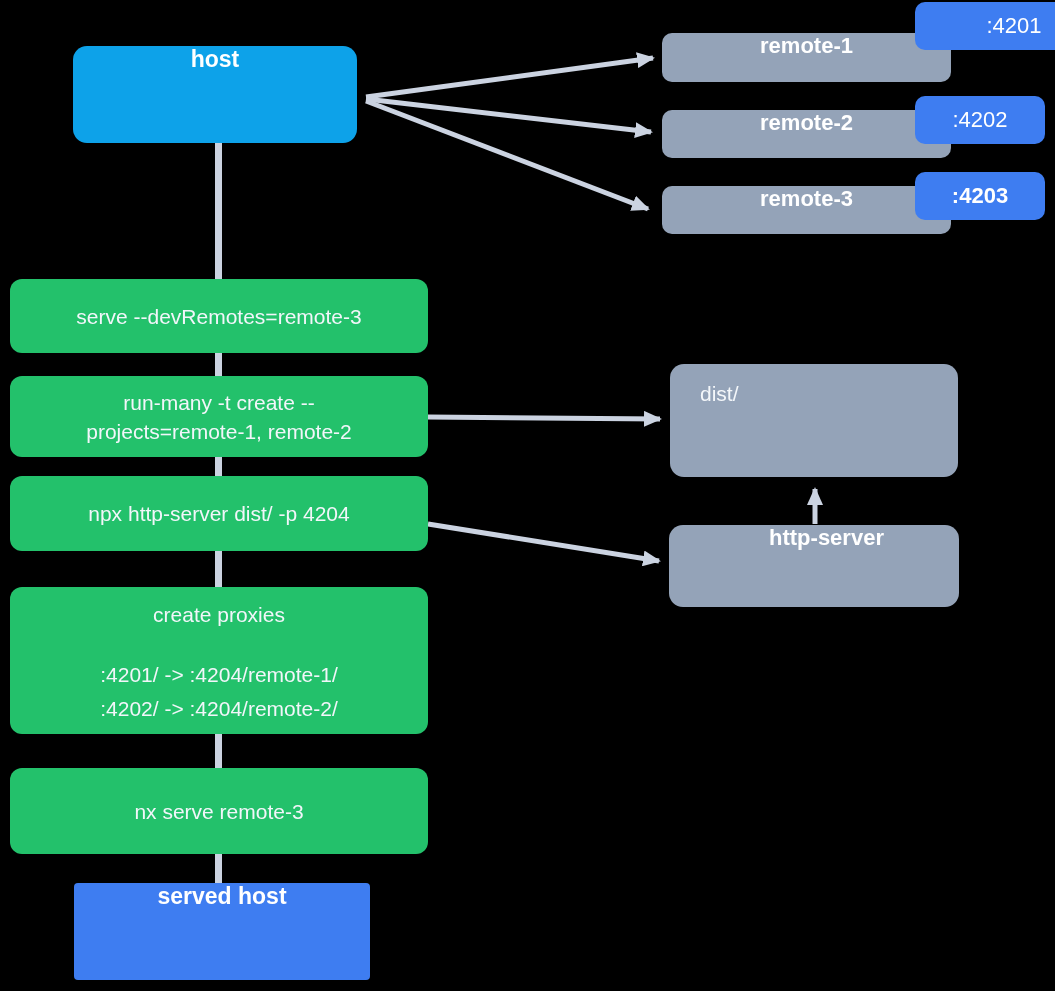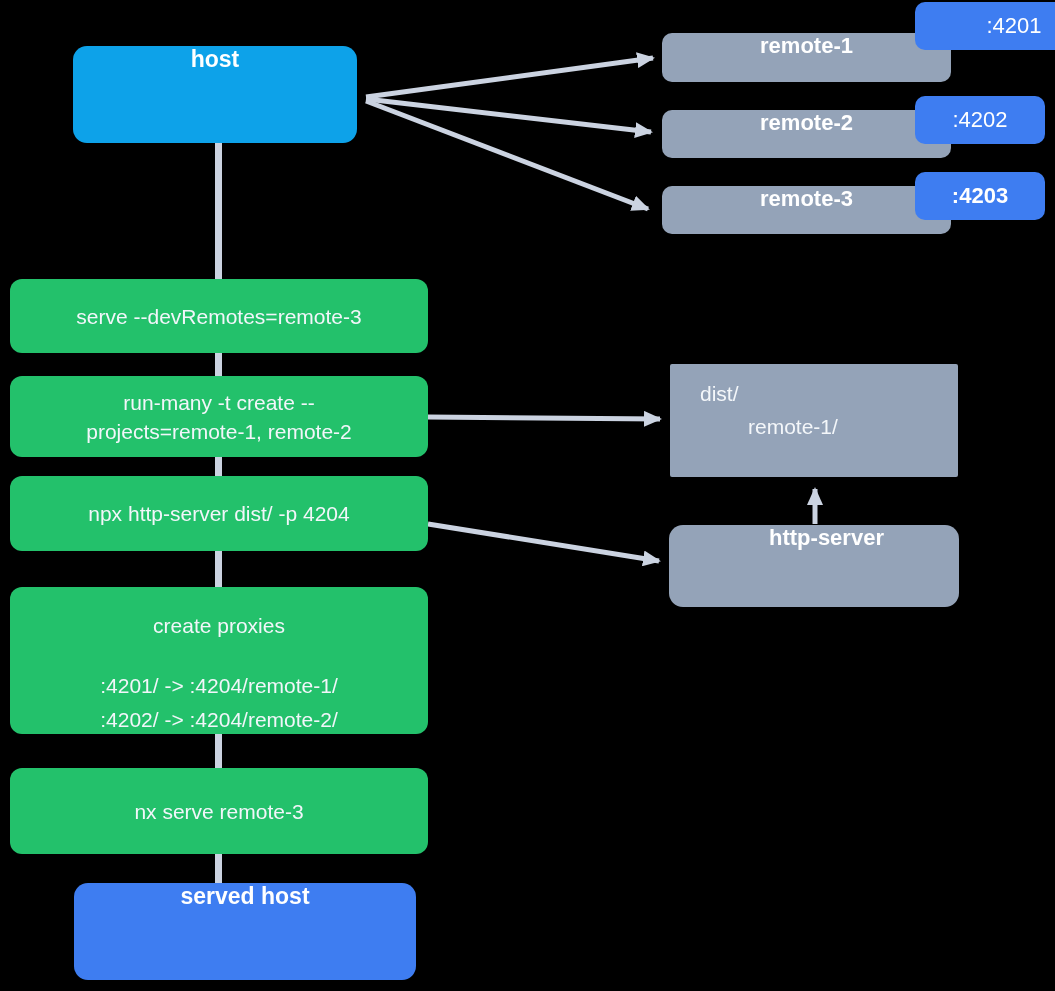--- a/index.html
+++ b/index.html
@@ -38,40 +38,40 @@
     box-sizing: border-box;
     z-index: 2;
   }
   .node-host {
     left: 73px; top: 46px; width: 284px; height: 97px;
     background: #0DA2E9;
     border-radius: 14px;
     color: #fff; font-weight: 700; font-size: 23px;
   }
   .node-served-host {
-    left: 74px; top: 883px; width: 342px; height: 97px;
+    left: 74px; top: 883px; width: 296px; height: 97px;
     background: #3E7DF1;
-    border-radius: 14px;
+    border-radius: 4px;
     color: #fff; font-weight: 700; font-size: 23px;
   }
   .step {
     left: 10px; width: 418px;
     background: #23C16B;
     border-radius: 12px;
     color: #F2F6FA; font-size: 21px;
     flex-direction: column;
     line-height: 29px;
   }
   .step-serve   { top: 279px; height: 74px; }
   .step-runmany { top: 376px; height: 81px; }
   .step-npx     { top: 476px; height: 75px; }
   .step-proxies {
     top: 587px; height: 147px;
     justify-content: flex-start;
-    padding-top: 26px;
+    padding-top: 15px;
     line-height: 26px;
   }
   .step-proxies .mappings {
     margin-top: 30px;
     line-height: 34px;
   }
   .step-nxserve { top: 768px; height: 86px; }
   .remote {
     left: 662px; width: 289px; height: 49px;
     background: #94A3B8;
@@ -89,21 +89,21 @@
     display: flex; align-items: center; justify-content: center;
     color: #fff; font-weight: 500; font-size: 22px;
     z-index: 3;
   }
   .badge-1 { top: 2px; padding-left: 34px; }
   .badge-2 { top: 96px; }
   .badge-3 { top: 172px; font-weight: bold; }
   .node-dist {
     left: 670px; top: 364px; width: 288px; height: 113px;
     background: #94A3B8;
-    border-radius: 2px;
+    border-radius: 14px;
     color: #F4F7FA; font-size: 21px;
     flex-direction: column;
     align-items: flex-start;
     justify-content: flex-start;
     text-align: left;
     padding: 13px 0 0 30px;
     line-height: 33px;
   }
   .node-dist .indent { padding-left: 48px; }
   .node-http-server {
@@ -185,20 +185,19 @@
   <div class="node step step-nxserve">
     <span>nx serve remote-3</span>
   </div>
 
   <div class="node node-served-host">
     <span>served host</span>
   </div>
 
   <div class="node node-dist">
     <div>dist/</div>
-    <div class="indent">remote-1/</div>
   </div>
 
   <div class="node node-http-server">
     <span>http-server</span>
   </div>
 
 </div>
 
 </body></html>

